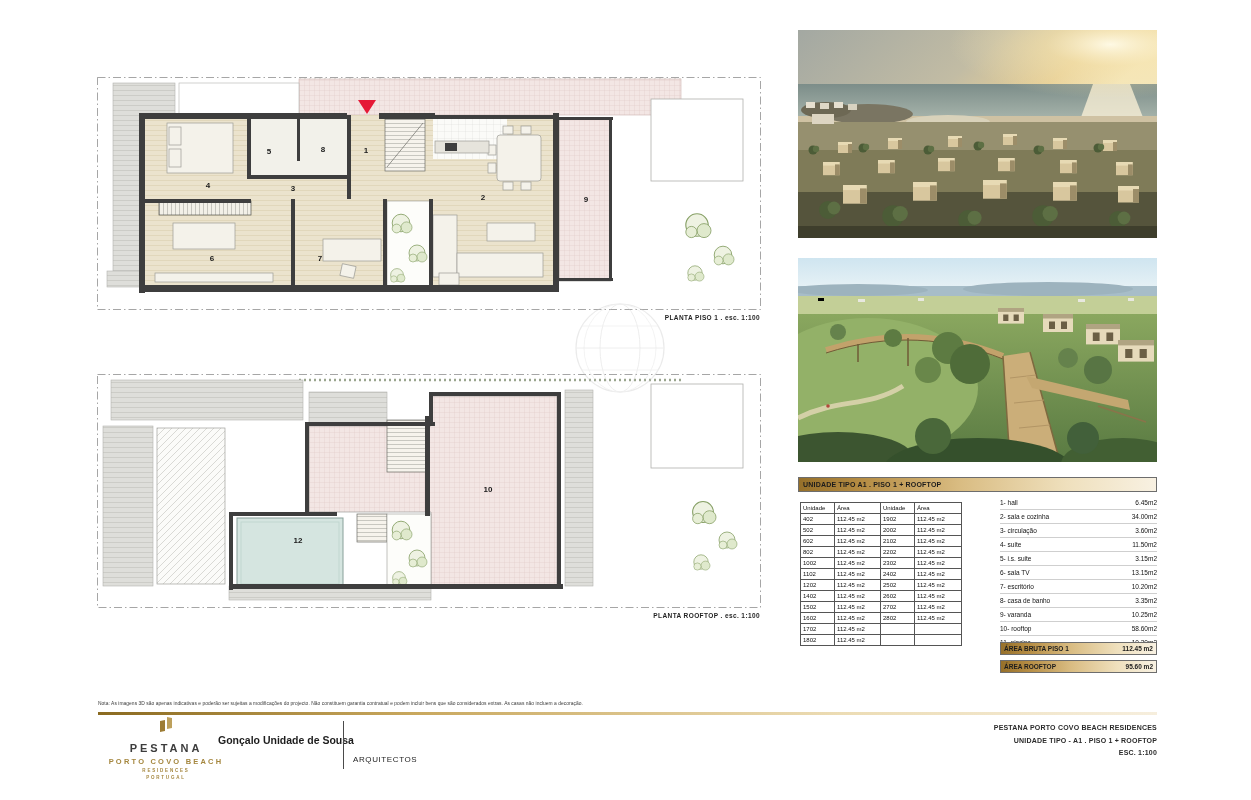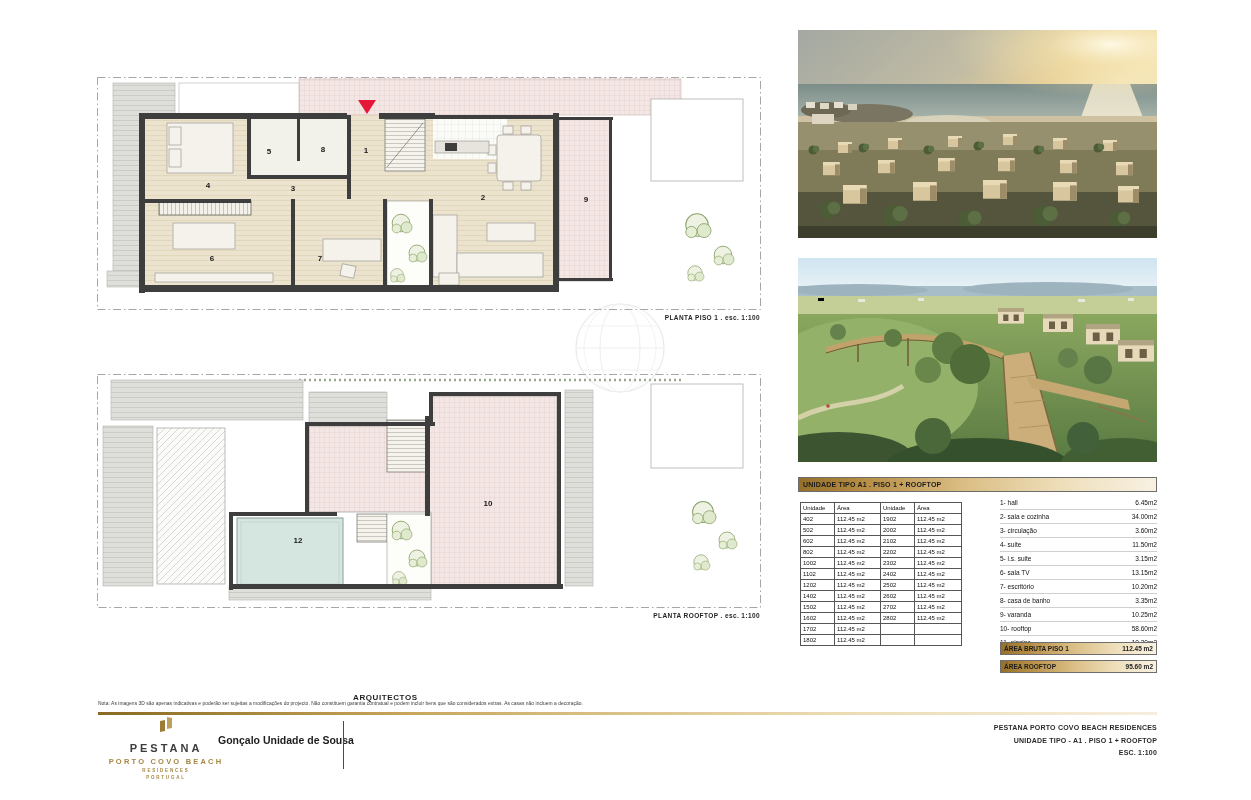--- a/index.html
+++ b/index.html
@@ -26,21 +26,21 @@
   .photo svg{display:block;}
   
   .note{position:absolute;left:98px;top:701px;font-size:4.9px;color:#3a3a3a;white-space:nowrap;letter-spacing:.05px;}
   .gold-rule{position:absolute;left:98px;top:712px;width:1059px;height:2.5px;background:linear-gradient(90deg,#8a6a20,#c9a85e 30%,#ecdcb4 70%,#f6eedd);}
   .brand{position:absolute;left:96px;top:717px;width:140px;text-align:center;}
   .brand-name{font-size:11px;font-weight:600;color:#3c3c3c;letter-spacing:3px;margin-top:6px;}
   .brand-loc{font-size:7.5px;font-weight:600;color:#a5873f;letter-spacing:2.2px;margin-top:3px;}
   .brand-sub{font-size:4.5px;font-weight:600;color:#a5873f;letter-spacing:1.8px;margin-top:2px;}
   .architect{position:absolute;left:218px;top:734px;font-size:10.5px;font-weight:700;color:#1d1d1d;}
   .vdiv{position:absolute;left:343px;top:721px;width:1px;height:48px;background:#4a4a4a;}
-  .arq{position:absolute;left:353px;top:693px;font-size:8px;font-weight:700;color:#1d1d1d;letter-spacing:.6px;}
+  .arq{position:absolute;left:353px;top:755px;font-size:8px;font-weight:400;color:#1d1d1d;letter-spacing:.6px;}
   .project-block{position:absolute;right:94px;top:722px;text-align:right;font-size:7px;font-weight:600;color:#2b2b2b;line-height:12.5px;letter-spacing:.2px;}
   .watermark{position:absolute;left:572px;top:300px;opacity:.35;}
 </style>
 </head>
 <body>
 
 <div class="sheet">
 
   <div class="plan" style="left:95px;top:75px;width:668px;height:250px;">
     <svg viewBox="0 0 668 237" width="668" height="237">
@@ -193,21 +193,21 @@
           <rect x="210" y="50" width="4" height="94"></rect>
         <rect x="334" y="20" width="132" height="4"></rect>
           <rect x="334" y="20" width="4" height="34"></rect>
         <rect x="462" y="20" width="4" height="196"></rect>
         <rect x="134" y="140" width="108" height="4"></rect>
           <rect x="134" y="140" width="4" height="78"></rect>
         <rect x="134" y="212" width="334" height="5"></rect>
         <rect x="330" y="44" width="5" height="100"></rect>
       </g>
     </svg>
-    <div class="room" style="left:393px;top:131px;">10</div>
+    <div class="room" style="left:393px;top:117px;">10</div>
     <div class="room" style="left:203px;top:168px;">12</div>
     <div class="plan-caption" style="top:240px;">PLANTA ROOFTOP  .  esc. 1:100</div>
   </div>
 
   <svg class="watermark" width="96" height="96" viewBox="0 0 96 96">
     <circle cx="48" cy="48" r="44" fill="none" stroke="#c6c6c6" stroke-width="1.2"></circle>
     <ellipse cx="48" cy="48" rx="20" ry="44" fill="none" stroke="#cdcdcd" stroke-width="1"></ellipse>
     <ellipse cx="48" cy="48" rx="36" ry="44" fill="none" stroke="#d4d4d4" stroke-width="0.8"></ellipse>
     <line x1="4" y1="48" x2="92" y2="48" stroke="#cdcdcd" stroke-width="1"></line>
     <line x1="10" y1="26" x2="86" y2="26" stroke="#d4d4d4" stroke-width="0.8"></line>

